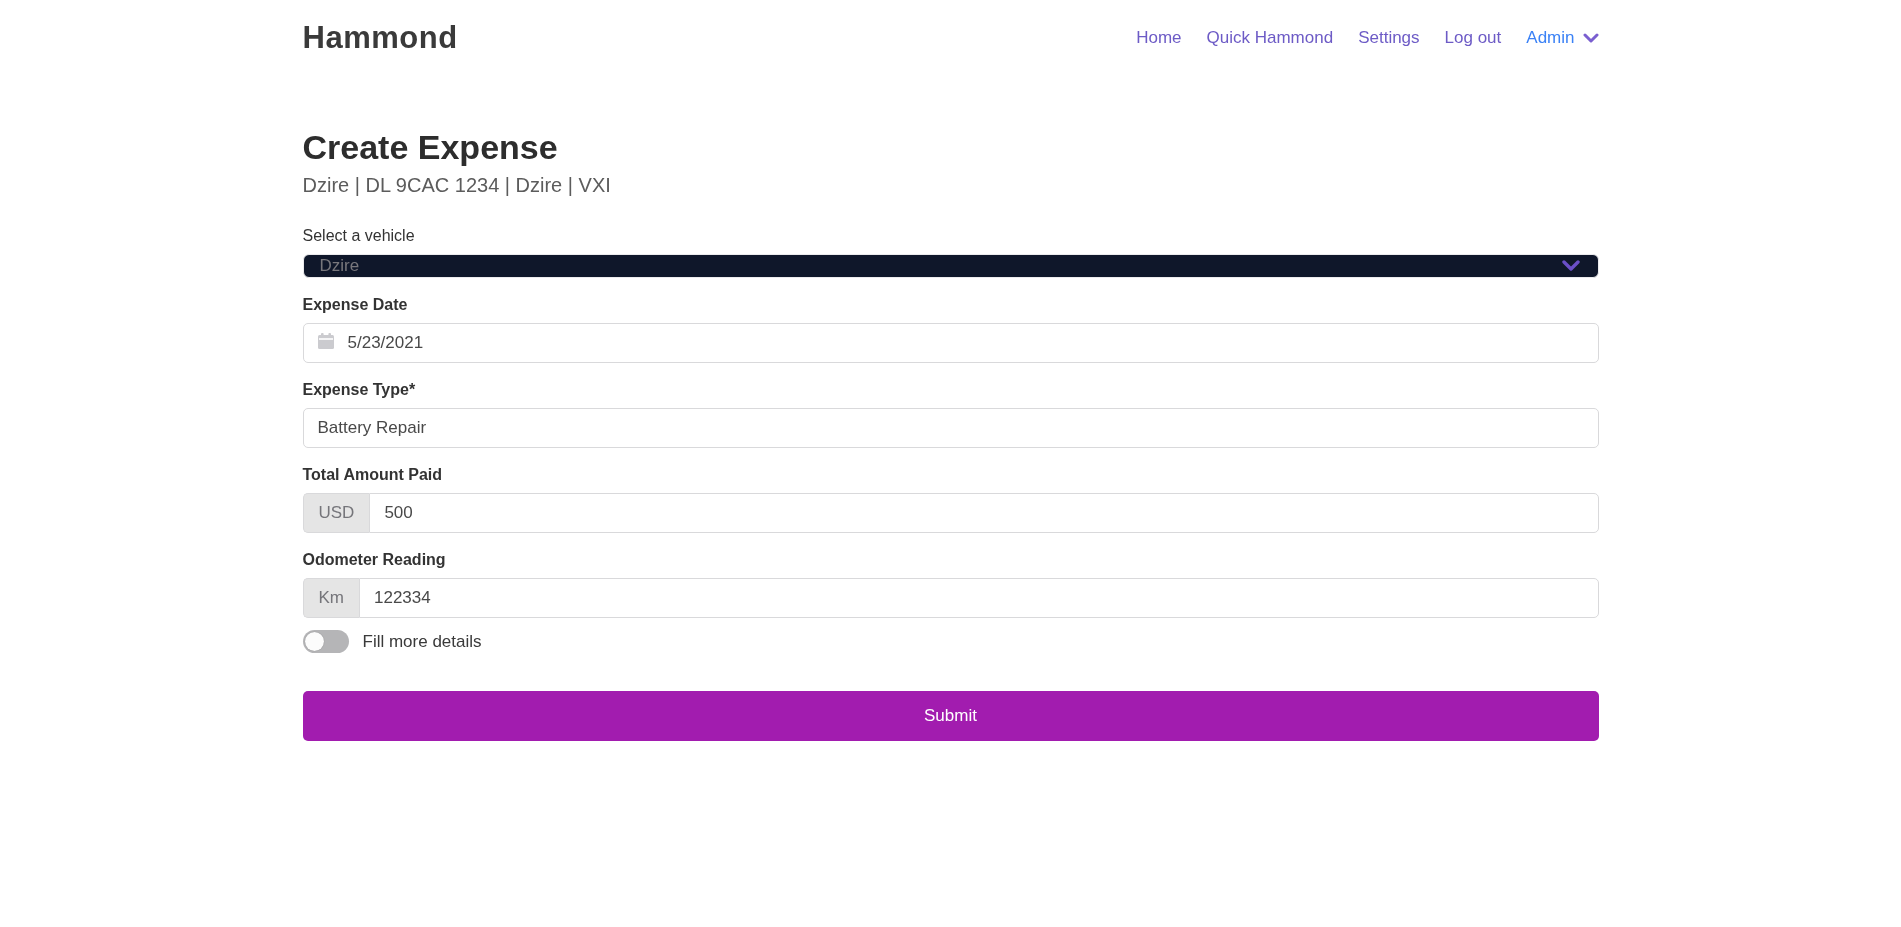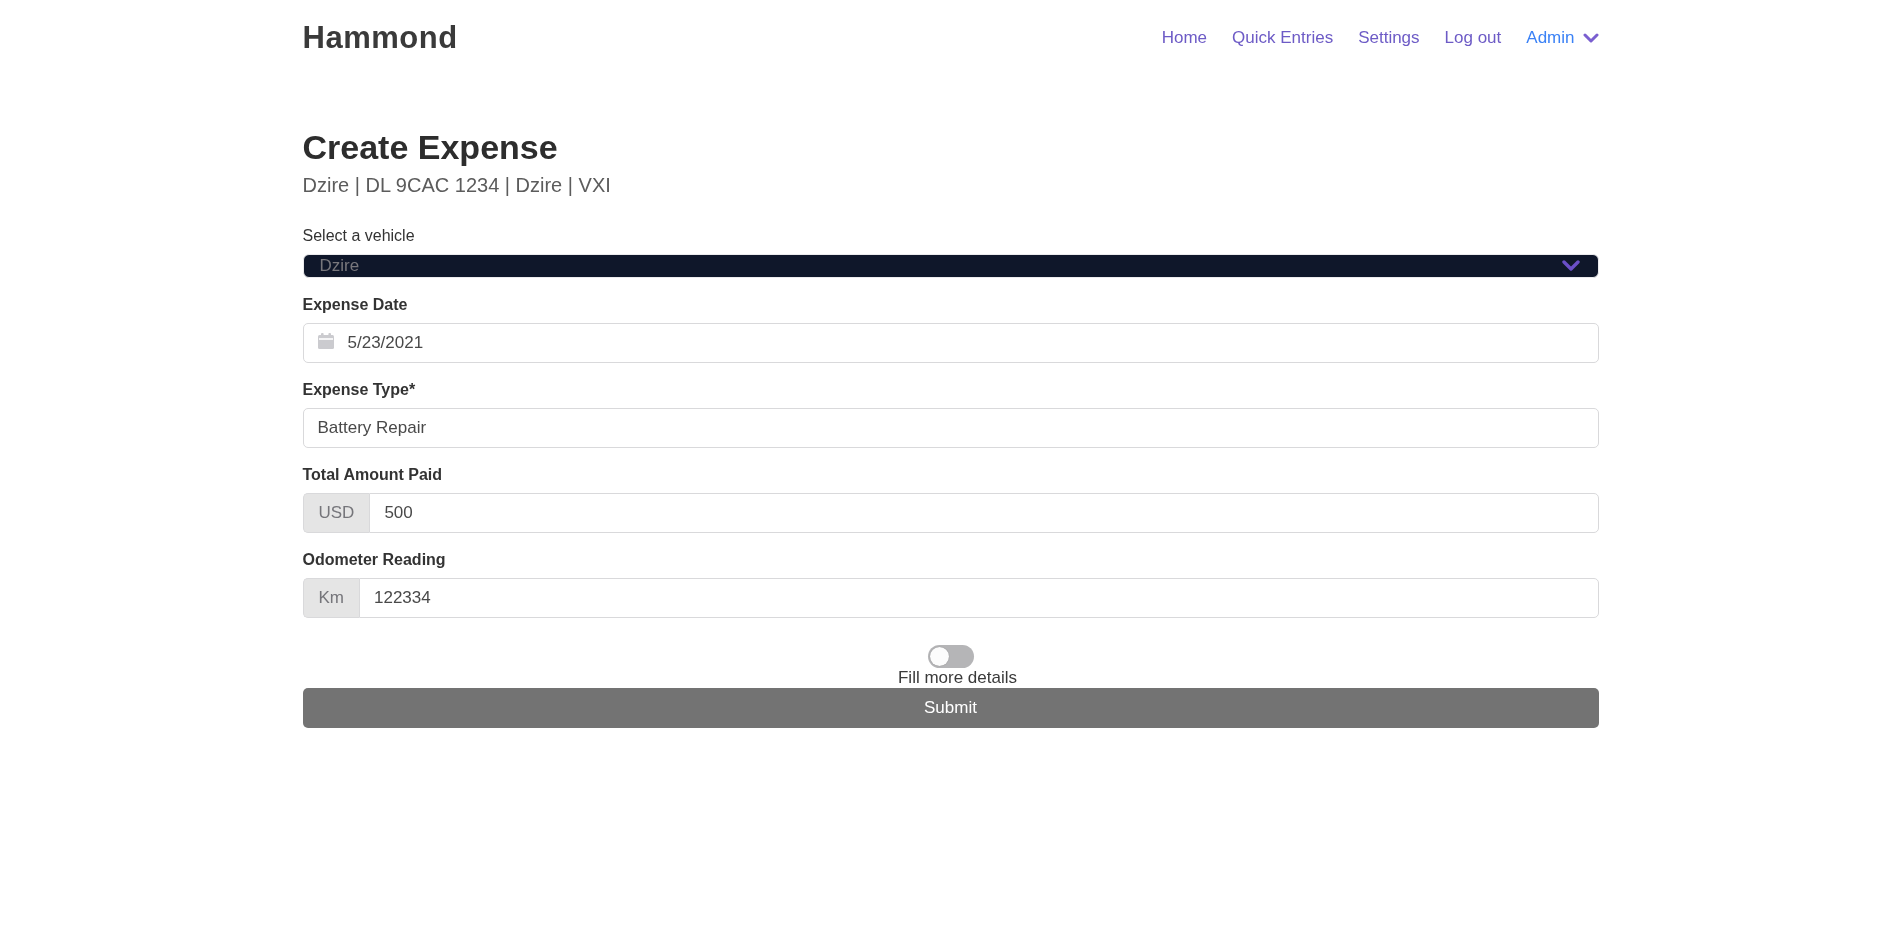--- a/index.html
+++ b/index.html
@@ -140,24 +140,23 @@
     font-size: 17px;
     color: #75757a;
   }
   .input-group .text-input {
     flex: 1;
     border-radius: 0 5px 5px 0;
   }
 
   
   .toggle-row {
-    margin-top: 27px;
-    display: flex;
-    align-items: center;
-    flex-direction: column;
+    margin-top: 12px;
+    display: flex;
+    align-items: center;
   }
   .switch {
     position: relative;
     width: 46px;
     height: 23px;
     background: #b5b5b7;
     border-radius: 12px;
     cursor: pointer;
     flex: 0 0 auto;
   }
@@ -172,40 +171,41 @@
     box-shadow: 0 0 1px rgba(0,0,0,0.35);
   }
   .toggle-label {
     margin-left: 14px;
     font-size: 17px;
     color: #3a3a3a;
   }
 
   
   .submit-btn {
+    margin-top: 38px;
     width: 100%;
-    height: 40px;
-    background: #737373;
+    height: 50px;
+    background: #a21caf;
     color: #ffffff;
     border: none;
     border-radius: 5px;
     font-size: 17px;
     font-family: "Liberation Sans", sans-serif;
     cursor: pointer;
   }
 </style>
 </head>
 <body>
 
 <header class="navbar">
   <div class="container">
     <a class="brand">Hammond</a>
     <nav class="nav-links">
       <a class="nav-link">Home</a>
-      <a class="nav-link">Quick Entries</a>
+      <a class="nav-link">Quick Hammond</a>
       <a class="nav-link">Settings</a>
       <a class="nav-link">Log out</a>
       <div class="nav-user">
         <span>Admin</span>
         <span>
           <svg width="16" height="10" viewBox="0 0 16 10">
             <polyline points="2,2 8,8 14,2" fill="none" stroke="#7a5fd0" stroke-width="3" stroke-linecap="round" stroke-linejoin="round"></polyline>
           </svg>
         </span>
       </div>

